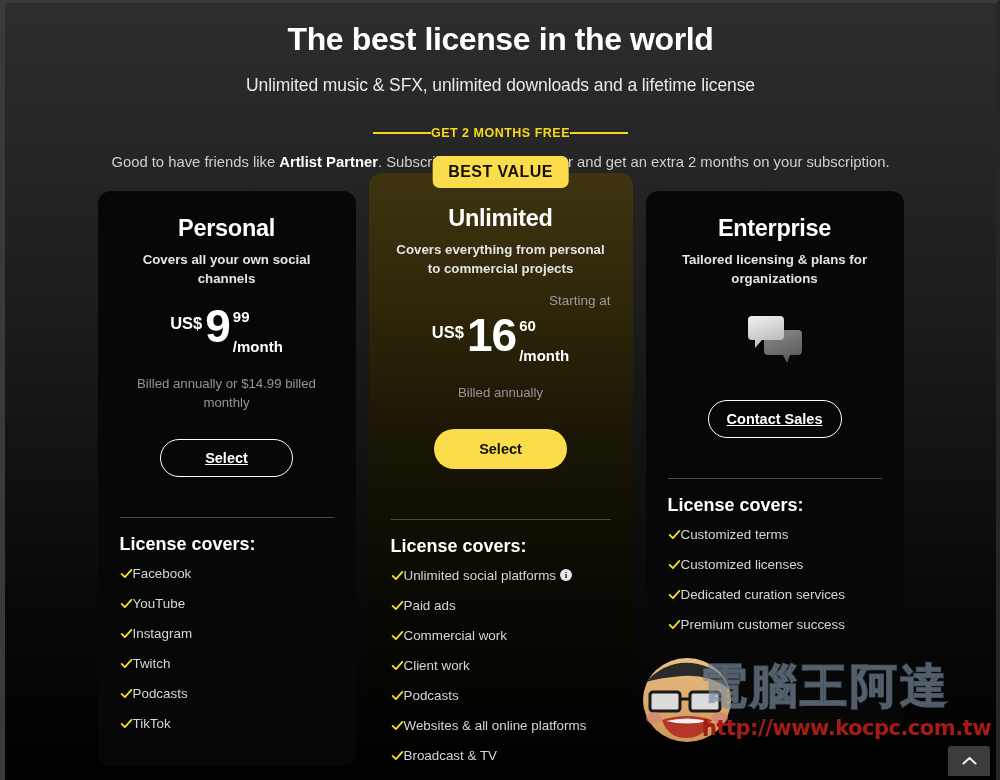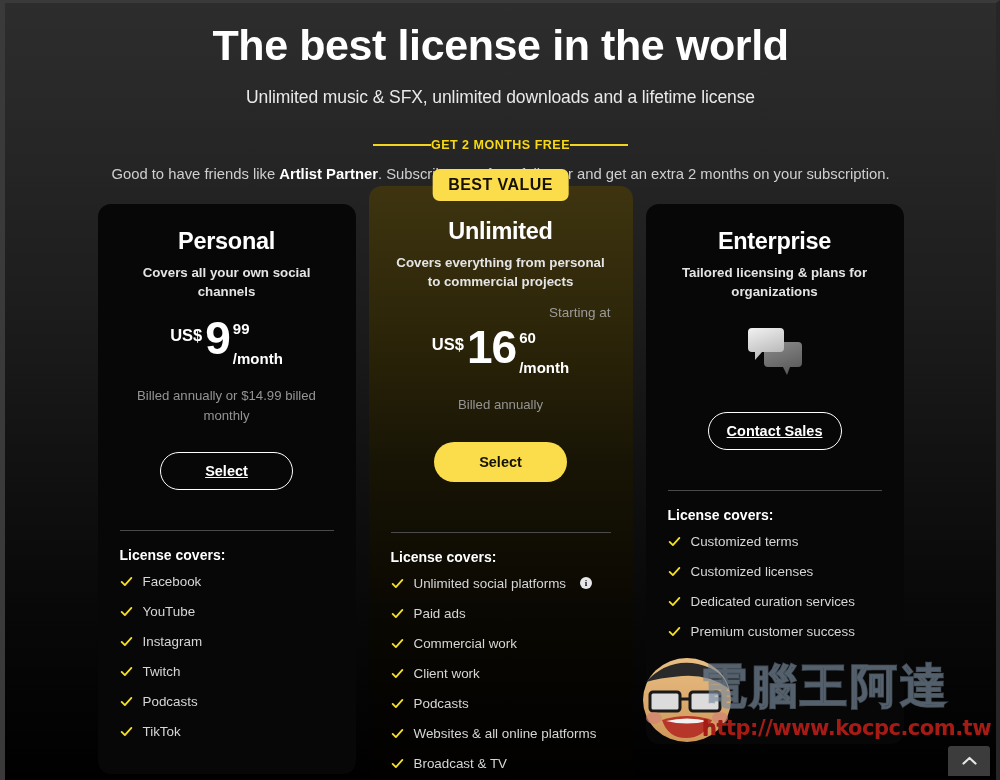--- a/index.html
+++ b/index.html
@@ -26,21 +26,21 @@
     border-top: 3px solid #3a3a3a;
     border-right: 4px solid #262626;
   }
 
   
   .hero {
     text-align: center;
     padding-top: 18px;
   }
   .hero-title {
-    font-size: 43px;
+    font-size: 32px;
     font-weight: 700;
     color: #ffffff;
     letter-spacing: -0.4px;
     line-height: 1.15;
   }
   .hero-sub {
     margin-top: 17px;
     font-size: 17.5px;
     color: #e9e9e9;
     font-weight: 400;
@@ -226,30 +226,29 @@
 
   .divider {
     height: 1px;
     background: #4a4a4a;
     margin-top: 40px;
   }
   .featured .divider { margin-top: 50px; }
 
   .covers-title {
     margin-top: 16px;
-    font-size: 14px;
+    font-size: 18px;
     font-weight: 700;
     color: #ffffff;
   }
 
   .feat-list { margin-top: 11px; list-style: none; }
   .feat {
     display: flex;
     align-items: center;
-    gap: 10px;
     margin-bottom: 15px;
     font-size: 13.4px;
     color: #d6d6d6;
   }
   .check {
     flex: 0 0 auto;
     width: 13px;
     height: 13px;
     display: inline-block;
   }

